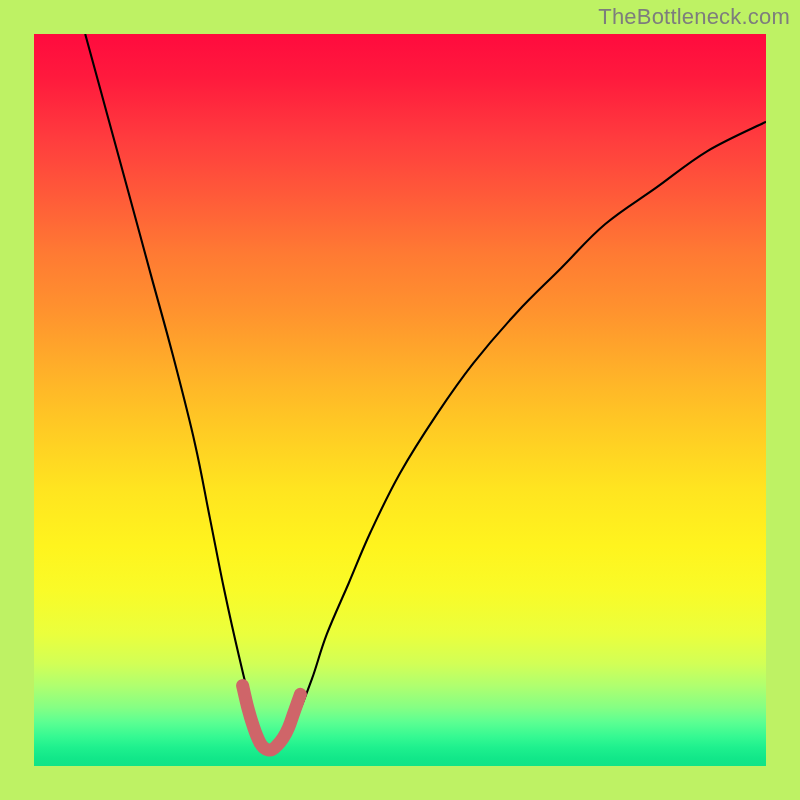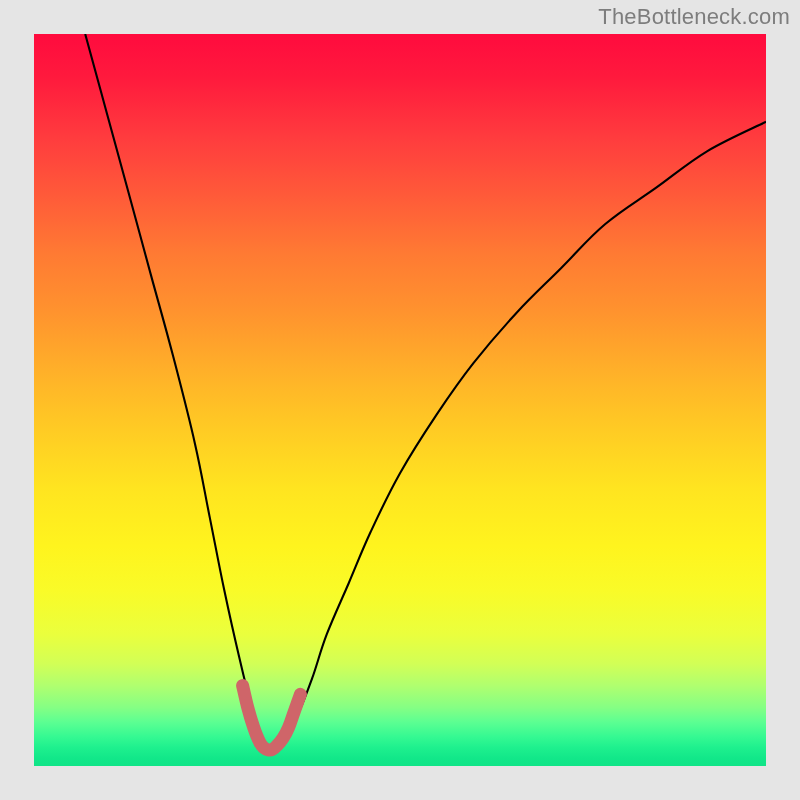--- a/index.html
+++ b/index.html
@@ -10,21 +10,21 @@
     background: #000;
     overflow: hidden;
     font-family: Arial, Helvetica, sans-serif;
   }
   .frame {
     position: absolute;
     left: 0;
     top: 0;
     width: 800px;
     height: 800px;
-    background: #e5e5e5;
+    background: #bef264;
   }
   .watermark {
     position: absolute;
     top: 4px;
     right: 10px;
     color: #7d7d7d;
     font-size: 22px;
     letter-spacing: 0.2px;
     font-weight: 400;
   }

